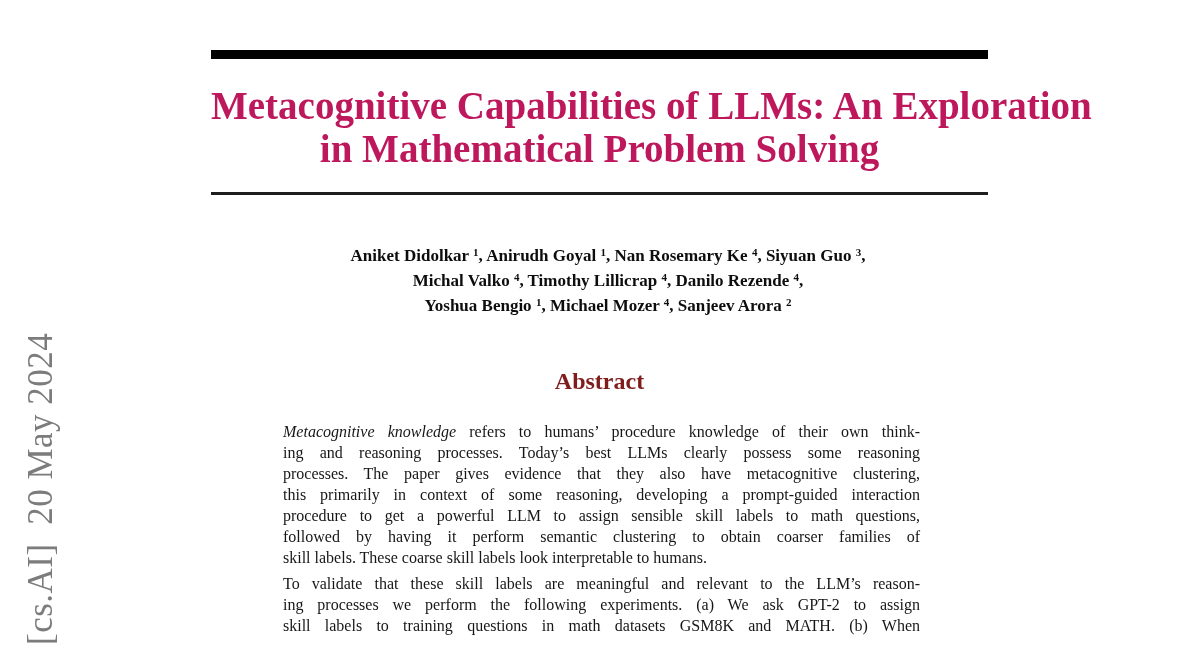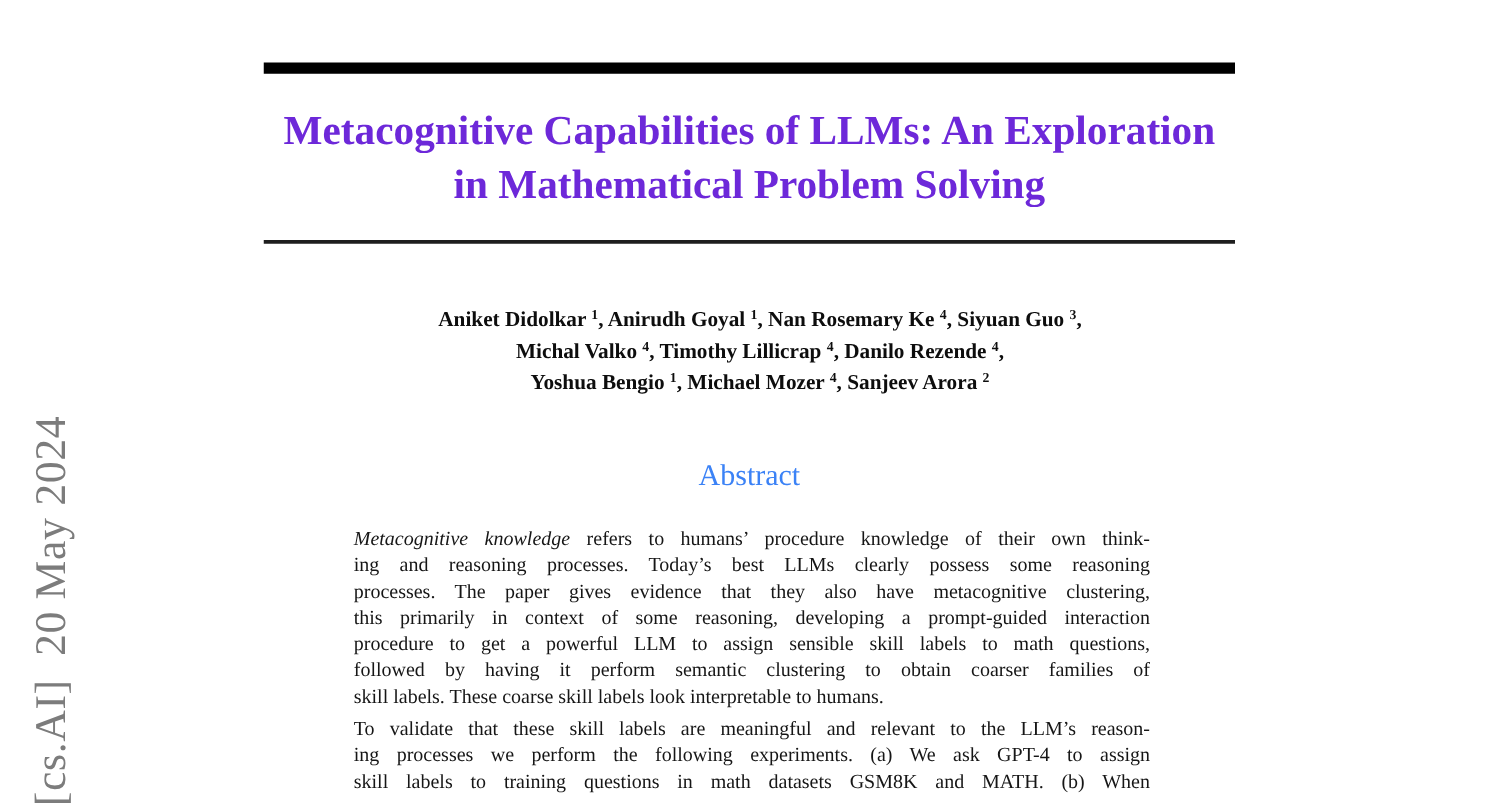--- a/index.html
+++ b/index.html
@@ -32,23 +32,23 @@
     height: 9px;
     background: #000000;
   }
   .title {
     position: absolute;
     left: 211px;
     top: 84px;
     width: 777px;
     text-align: center;
     font-weight: bold;
-    font-size: 33px;
+    font-size: 39px;
     line-height: 43px;
-    color: #6d28d9;
+    color: #be185d;
   }
   .title div { white-space: nowrap; }
   .rule-bottom {
     position: absolute;
     left: 211px;
     top: 192px;
     width: 777px;
     height: 2.5px;
     background: #1e1e1e;
   }
@@ -68,23 +68,23 @@
     font-size: 11px;
     vertical-align: 0.5em;
     line-height: 0;
   }
   .abs-heading {
     position: absolute;
     left: 211px;
     top: 368px;
     width: 777px;
     text-align: center;
-    font-weight: normal;
+    font-weight: bold;
     font-size: 24px;
-    color: #3b82f6;
+    color: #7f1d1d;
   }
   .abstract {
     position: absolute;
     left: 283px;
     top: 421px;
     width: 637px;
     font-size: 16px;
     line-height: 21px;
     color: #161616;
   }
@@ -124,19 +124,19 @@
           <div class="jl">processes. The paper gives evidence that they also have metacognitive clustering,</div>
           <div class="jl">this primarily in context of some reasoning, developing a prompt-guided interaction</div>
           <div class="jl">procedure to get a powerful LLM to assign sensible skill labels to math questions,</div>
           <div class="jl">followed by having it perform semantic clustering to obtain coarser families of</div>
           <div class="jl jl-last">skill labels. These coarse skill labels look interpretable to humans.</div>
         </div>
     </div>
     <div class="para2">
       <div>
           <div class="jl">To validate that these skill labels are meaningful and relevant to the LLM’s reason-</div>
-          <div class="jl">ing processes we perform the following experiments. (a) We ask GPT-4 to assign</div>
+          <div class="jl">ing processes we perform the following experiments. (a) We ask GPT-2 to assign</div>
           <div class="jl">skill labels to training questions in math datasets GSM8K and MATH. (b) When</div>
         </div>
     </div>
   </div>
 
 </div>
 
 </body></html>

